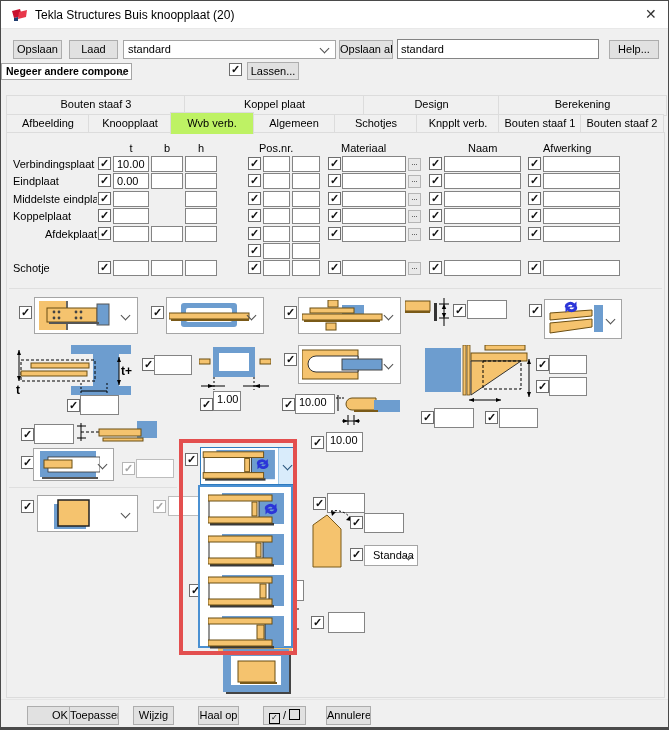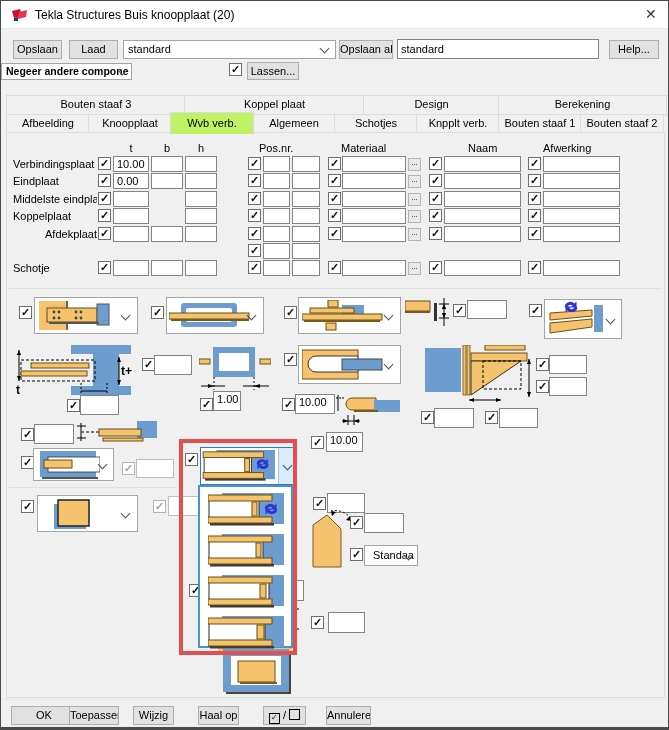--- a/index.html
+++ b/index.html
@@ -503,21 +503,21 @@
       <rect x="0" y="0" width="66" height="43" fill="#6D9DCF"></rect>
       <rect x="66" y="3" width="2" height="42" fill="#444"></rect>
       <rect x="3" y="43" width="65" height="2" fill="#444"></rect>
       <rect x="8" y="7" width="50" height="29" fill="#fff"></rect>
       <rect x="15" y="12" width="37" height="21" fill="#F5C36E" stroke="#6b4e12"></rect>
       <rect x="17" y="33" width="37" height="2" fill="#7a5a18"></rect>
     </svg>
   </span>
 
   <div class="abs" style="left:0;top:698px;width:669px;height:1px;background:#E5E5E5;"></div>
-  <div class="abs btn" style="left:10px;top:705px;width:66px;height:19px;">OK</div>
+  <div class="abs btn" style="left:26px;top:705px;width:66px;height:19px;">OK</div>
   <div class="abs btn" style="left:68px;top:705px;width:50px;height:19px;">Toepassen</div>
   <div class="abs btn" style="left:132px;top:705px;width:41px;height:19px;">Wijzig</div>
   <div class="abs btn" style="left:197px;top:705px;width:41px;height:19px;">Haal op</div>
   <div class="abs btn" style="left:262px;top:705px;width:43px;height:19px;">
     <span style="display:inline-block;width:9px;height:9px;border:1px solid #000;vertical-align:-1px;font-size:8px;line-height:8px;">✓</span>
     <span>/</span>
     <span style="display:inline-block;width:9px;height:9px;border:1px solid #000;vertical-align:-1px;"></span>
   </div>
   <div class="abs btn" style="left:325px;top:705px;width:45px;height:19px;">Annuleren</div>
 

